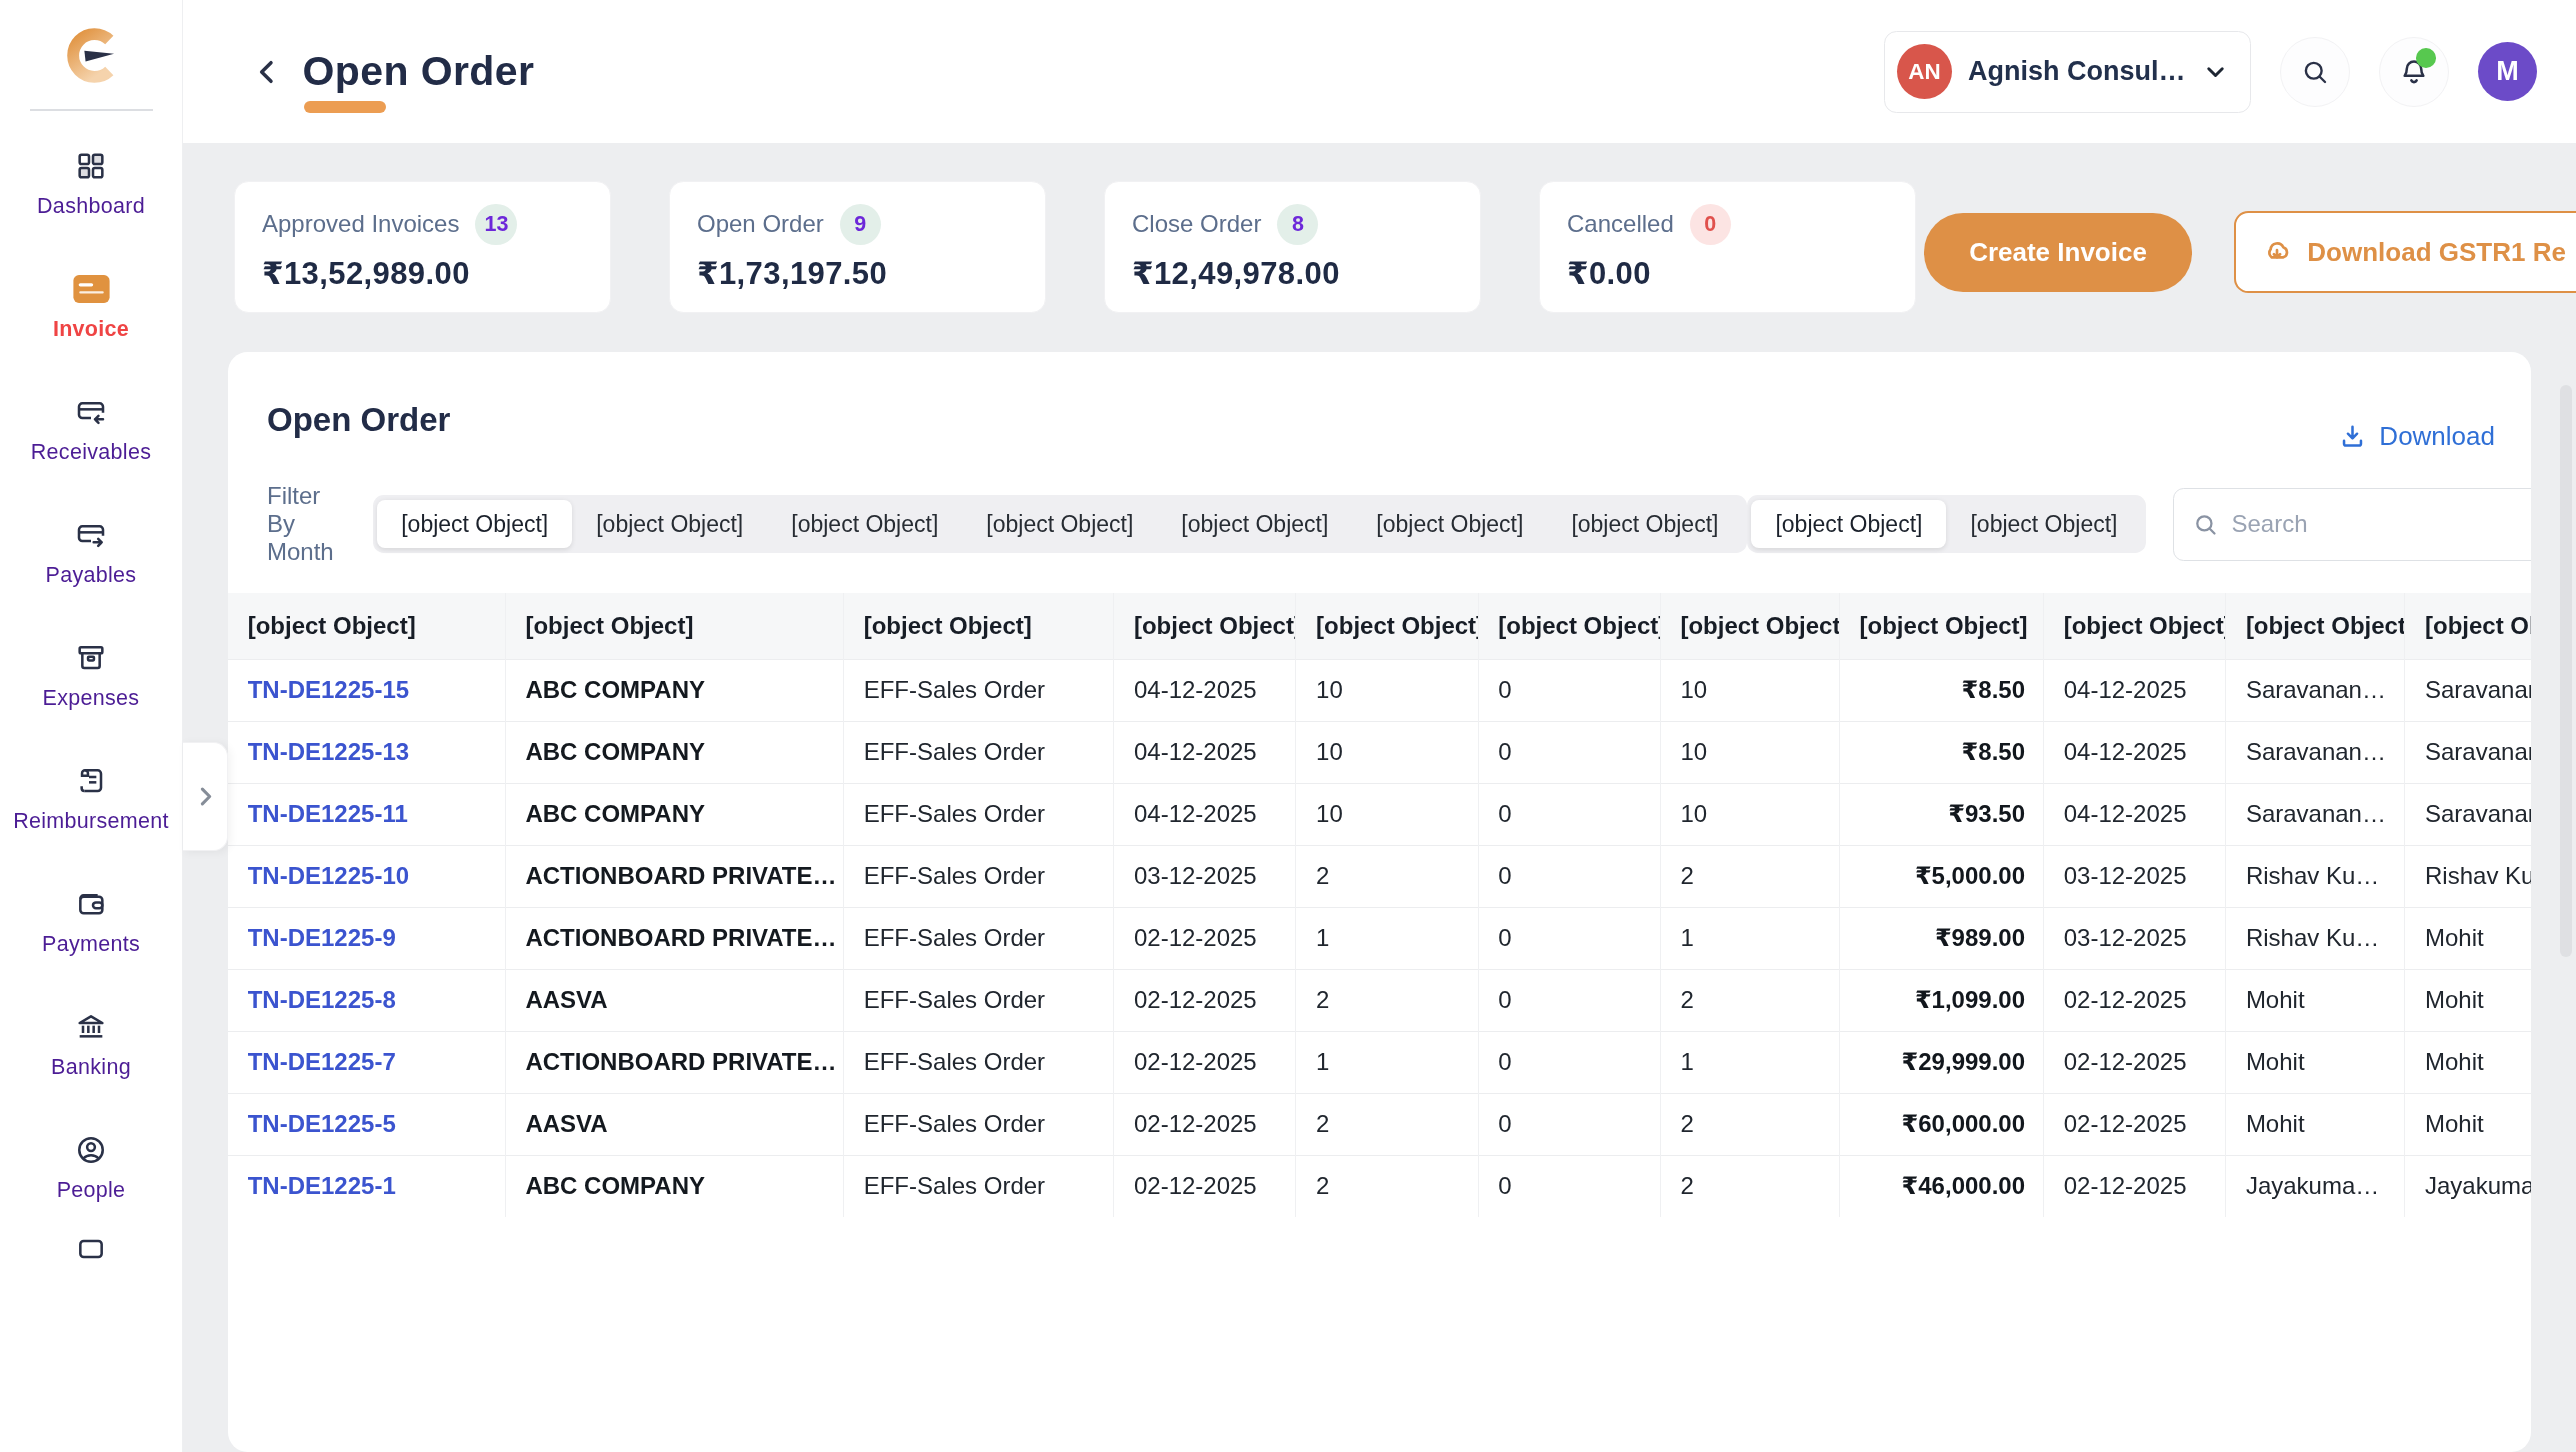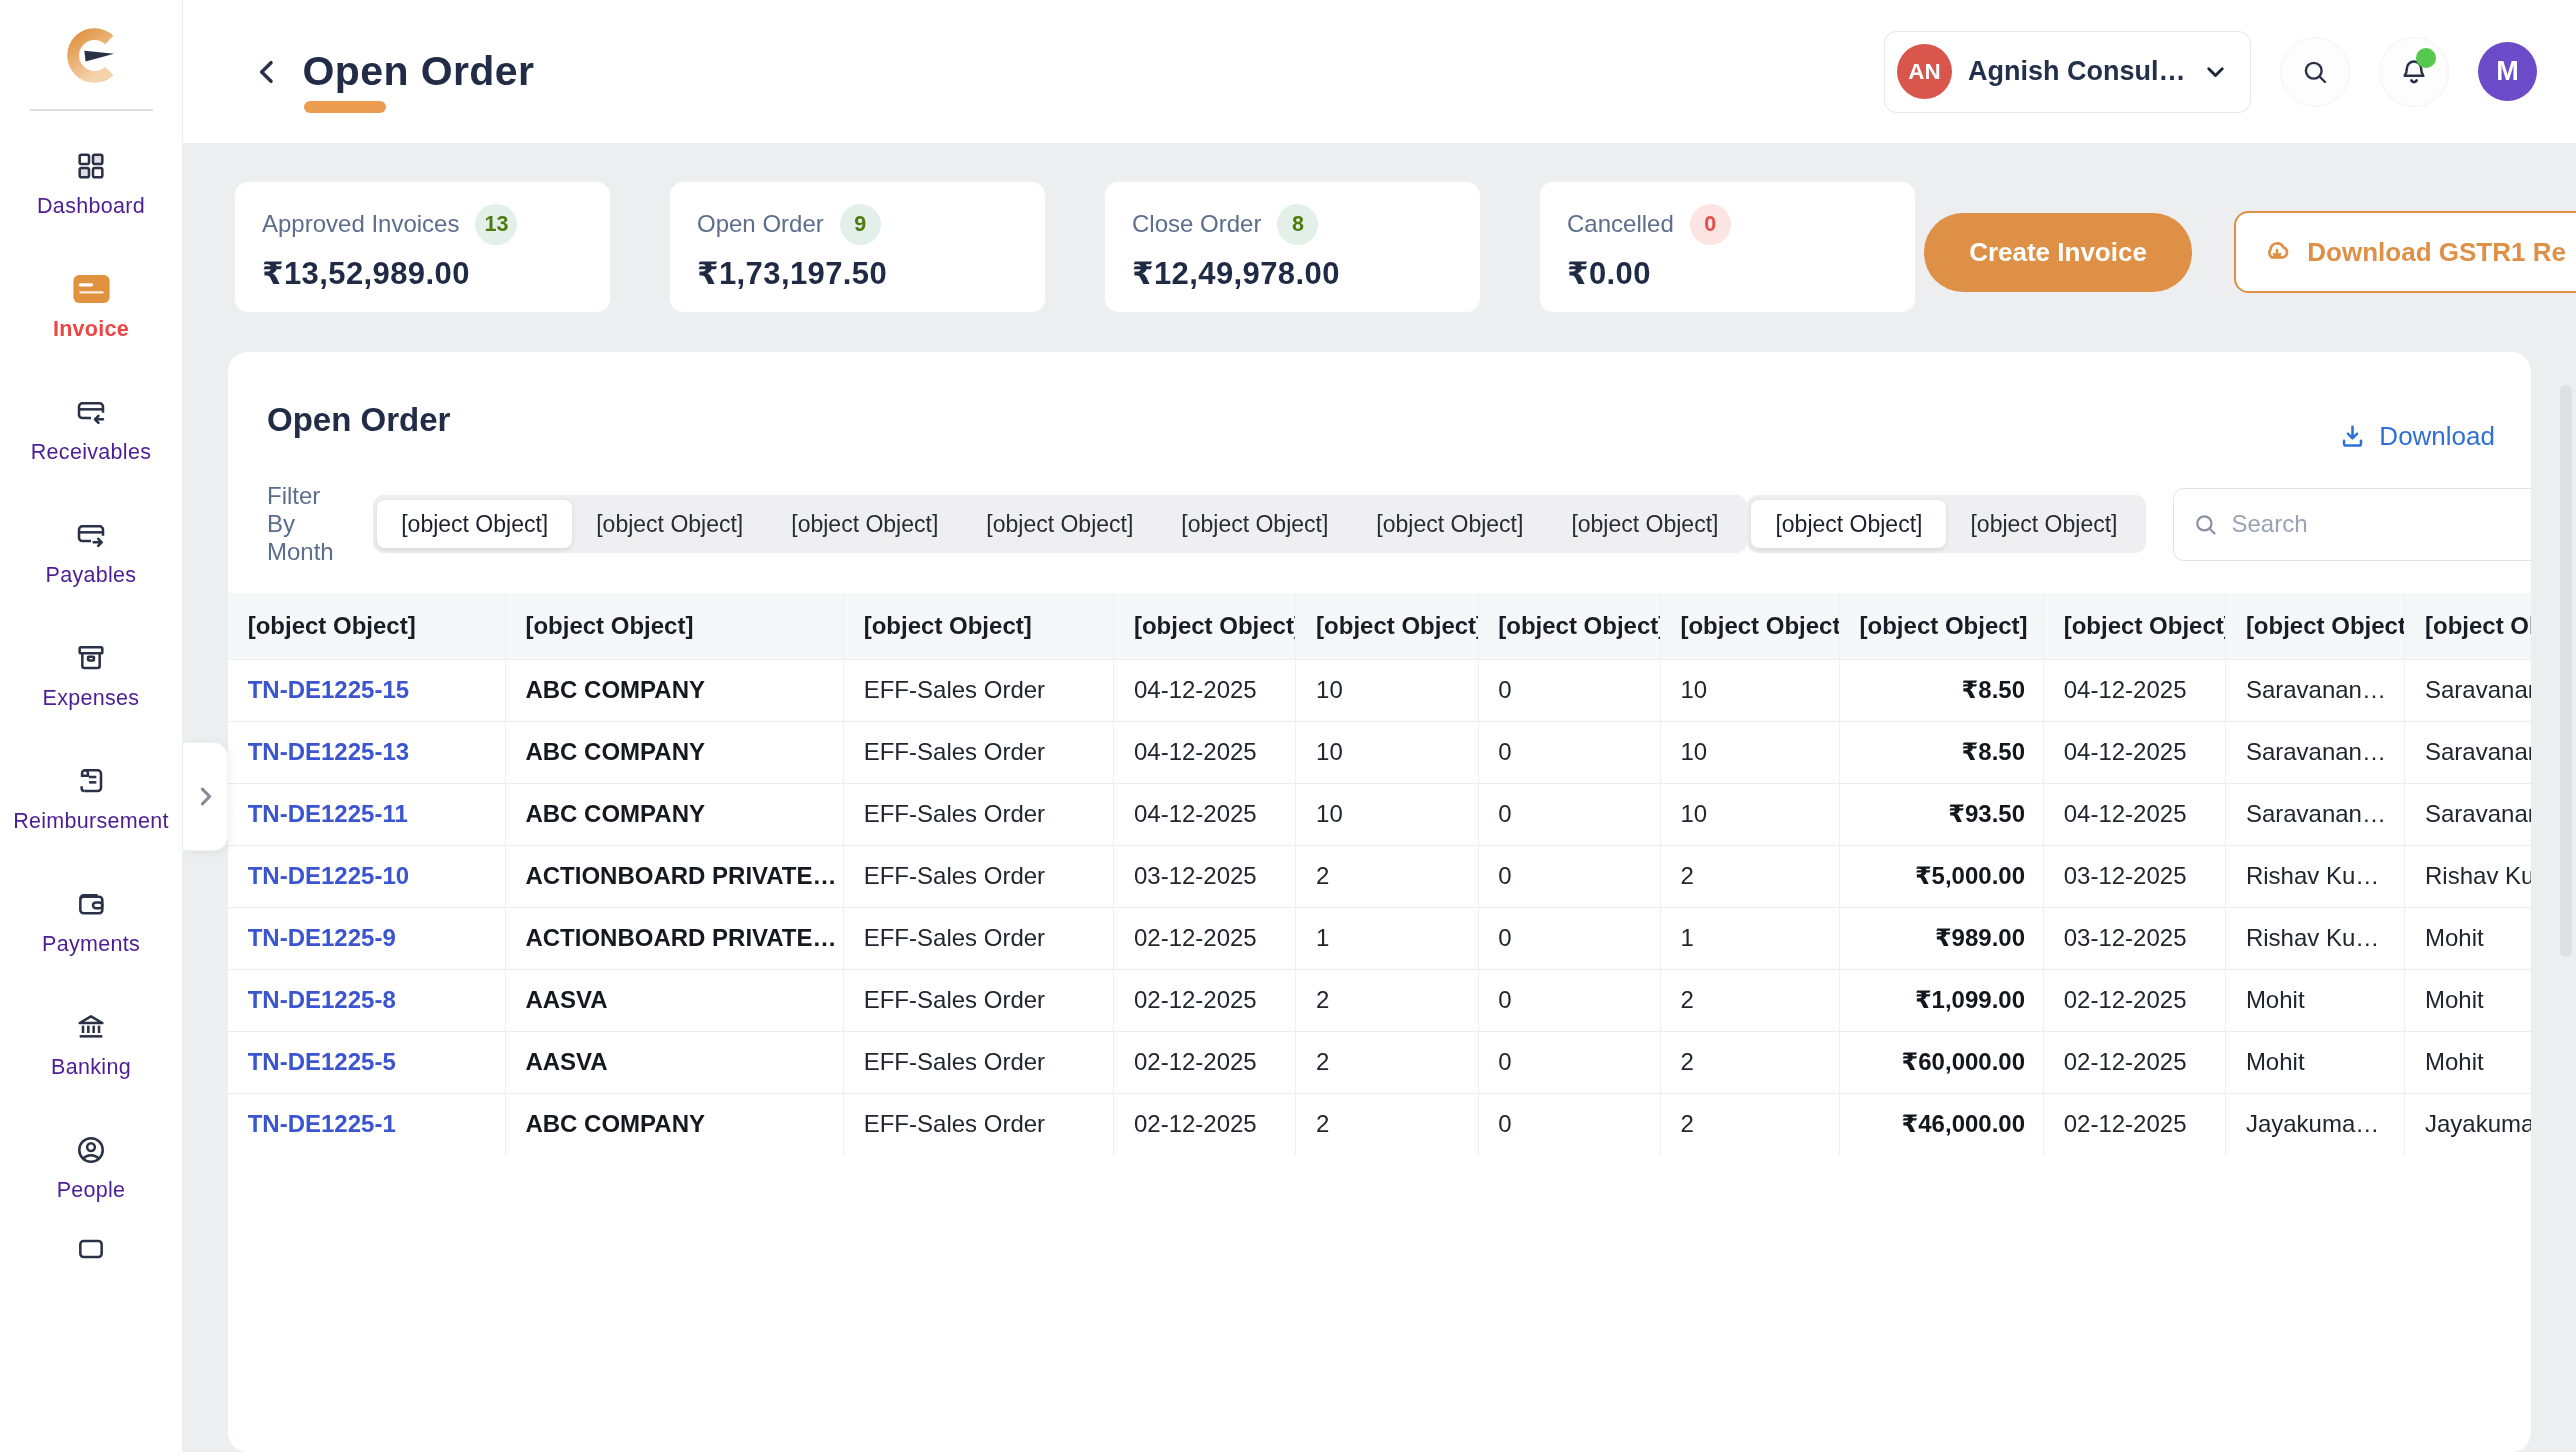--- a/index.html
+++ b/index.html
@@ -46,21 +46,21 @@
   
   .content { position:absolute; left:183px; top:143px; right:0; bottom:0; background:#EDEEF0;
     overflow:hidden; }
   .cards-row { position:absolute; left:51px; top:38px; display:flex; gap:58px; }
   .stat-card { width:377px; height:132px; background:#fff; border-radius:14.3px;
     border:1.8px solid #F1F1F3; padding:21.5px 27px; cursor:pointer; }
   .stat-top { display:flex; align-items:center; gap:16px; }
   .stat-label { font-size:24px; color:#5C6E8C; }
   .badge { min-width:41px; height:41px; padding:0 9px; border-radius:20.6px; display:flex;
     align-items:center; justify-content:center; font-size:21.5px; font-weight:bold; }
-  .badge.green { background:#E3EFE9; color:#4d7c0f;text-align:center; }
+  .badge.green { background:#E3EFE9; color:#6d28d9;text-align:center; }
   .badge.red { background:#FCE4E3; color:#E0514D; }
   .stat-value { margin-top:10.7px; font-size:31px; font-weight:bold; color:#1F2A44;
     letter-spacing:0.4px; }
 
   .create-invoice-btn { position:absolute; left:1741px; top:70px; height:79px; width:268px;
     border:none; border-radius:39px; background:#DE9046; color:#fff; font-size:26px;
     font-weight:bold; font-family:inherit; cursor:pointer; }
   .gstr-btn { position:absolute; left:2051px; top:68px; height:82px; width:483px;
     border:2.7px solid #DE9046; border-radius:14.3px; background:#fff; color:#DE9046;
     font-size:26px; font-weight:bold; font-family:inherit; display:flex; align-items:center;
@@ -472,20 +472,33 @@
             <td>02-12-2025</td>
             <td>2</td>
             <td>0</td>
             <td>2</td>
             <td class="c-taxable">₹1,099.00</td>
             <td>02-12-2025</td>
             <td>Mohit</td>
             <td>Mohit</td>
           </tr>
 
+          <tr>
+            <td class="c-link">TN-DE1225-7</td>
+            <td class="c-customer">ACTIONBOARD PRIVATE…</td>
+            <td>EFF-Sales Order</td>
+            <td>02-12-2025</td>
+            <td>1</td>
+            <td>0</td>
+            <td>1</td>
+            <td class="c-taxable">₹29,999.00</td>
+            <td>02-12-2025</td>
+            <td>Mohit</td>
+            <td>Mohit</td>
+          </tr>
 
           <tr>
             <td class="c-link">TN-DE1225-5</td>
             <td class="c-customer">AASVA</td>
             <td>EFF-Sales Order</td>
             <td>02-12-2025</td>
             <td>2</td>
             <td>0</td>
             <td>2</td>
             <td class="c-taxable">₹60,000.00</td>

